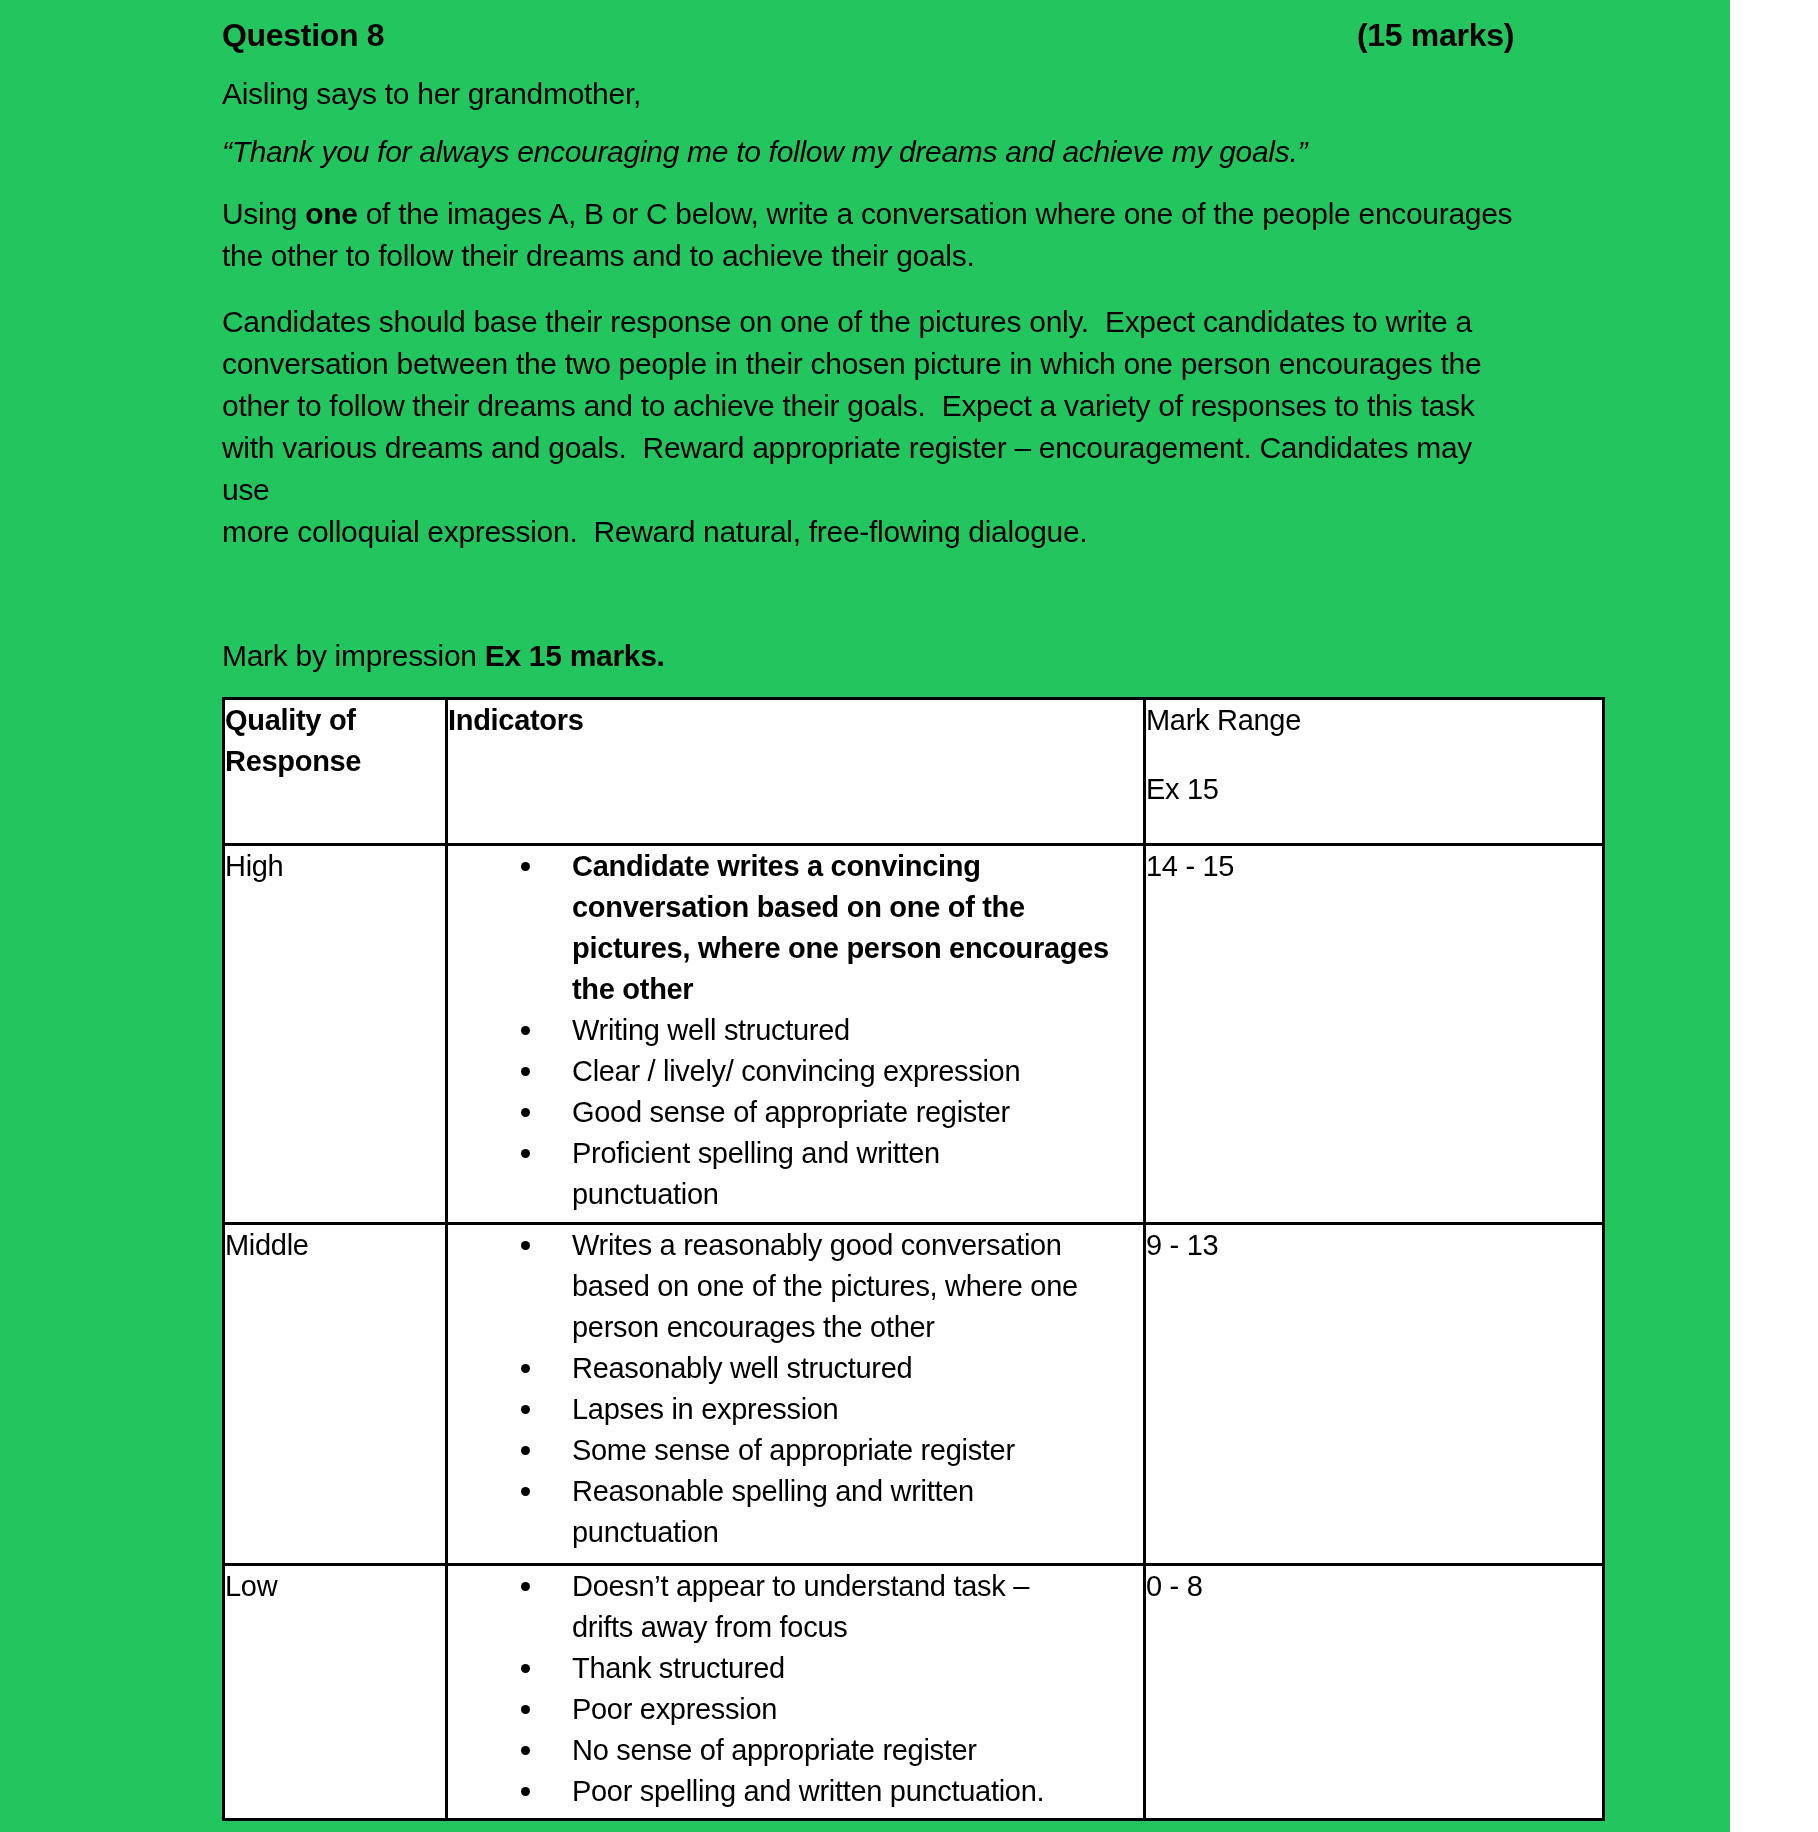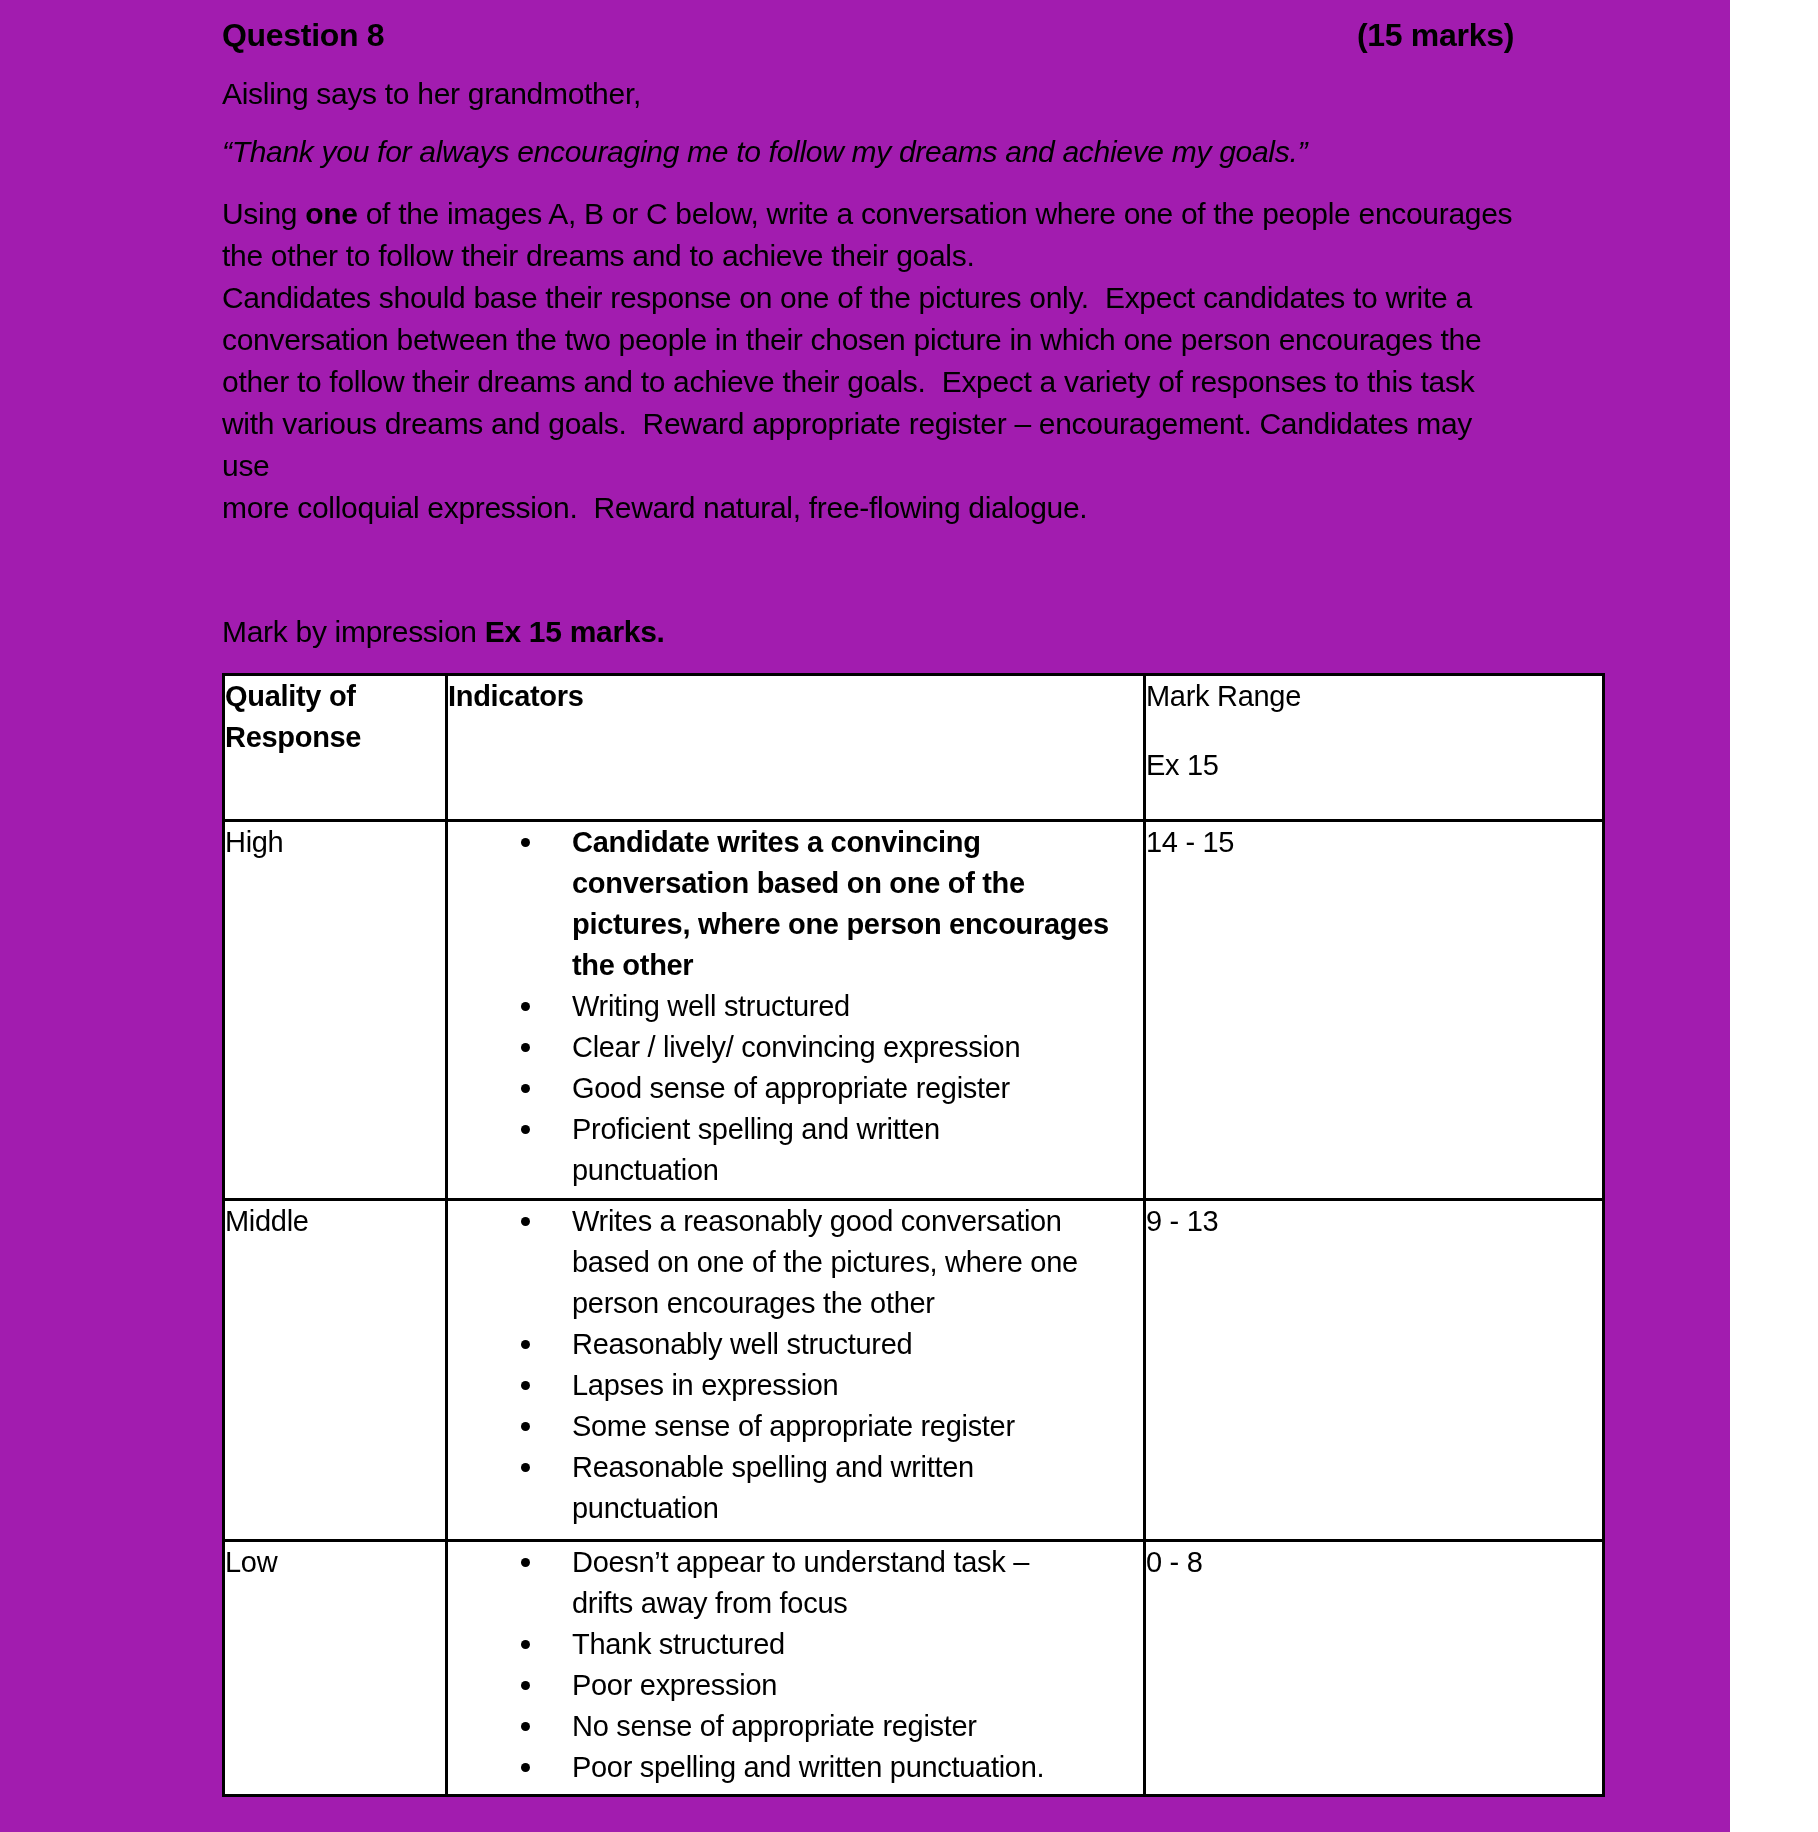--- a/index.html
+++ b/index.html
@@ -6,21 +6,21 @@
     margin: 0;
     padding: 0;
     background: #ffffff;
   }
   .page {
     position: relative;
     width: 1730px;
     height: 1832px;
     box-sizing: border-box;
     padding: 14px 216px 0 222px;
-    background: #a21caf;
+    background: #22c55e;
     color: #000000;
     font-family: "Liberation Sans", sans-serif;
     letter-spacing: -0.3px;
     overflow: hidden;
   }
   .title-row {
     display: flex;
     justify-content: space-between;
     align-items: flex-start;
     font-size: 32px;
@@ -29,21 +29,21 @@
     margin: 0 0 17px 0;
   }
   .para {
     margin: 0;
     font-size: 30px;
     line-height: 42px;
     white-space: pre-wrap;
   }
   .intro    { margin-bottom: 16px; }
   .quote    { font-style: italic; margin-bottom: 20px; }
-  .task     { }
+  .task     { margin-bottom: 24px; }
   .guidance { margin-bottom: 82px; }
   .marknote { margin-bottom: 20px; }
   .b { font-weight: 700; }
 
   table.rubric {
     border-collapse: collapse;
     table-layout: fixed;
     width: 1380px;
   }
   table.rubric td, table.rubric th {

